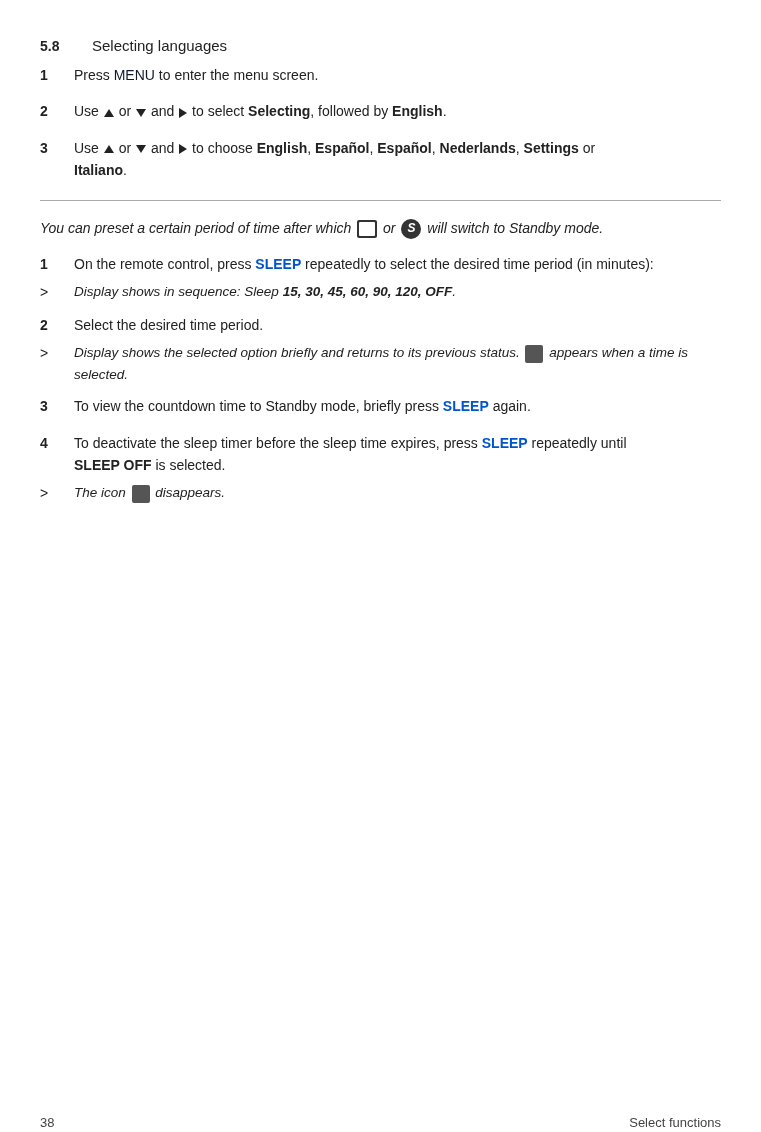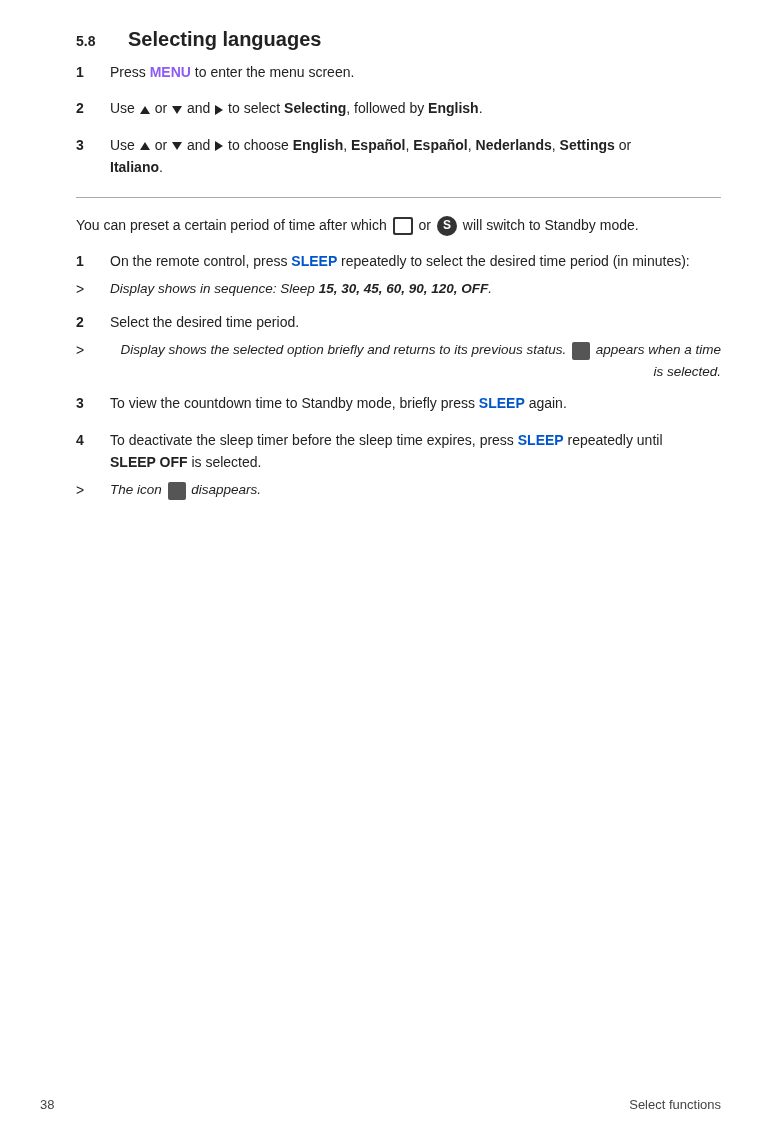--- a/index.html
+++ b/index.html
@@ -6,37 +6,36 @@
     body {
       width: 761px;
       min-height: 1132px;
       background: #fff;
       font-family: Arial, Helvetica, sans-serif;
       font-size: 14px;
       color: #222;
       position: relative;
     }
     .page {
-      padding: 28px 40px 40px 40px;
-      margin-left: 36px;
+      padding: 37px 40px 40px 40px;
     }
     .section-title {
       display: flex;
       align-items: baseline;
       gap: 20px;
       margin-bottom: 10px;
     }
     .section-num {
       font-weight: bold;
       font-size: 14px;
       min-width: 32px;
     }
     .section-heading {
-      font-weight: bold;
-      font-size: 20px;
+      font-weight: normal;
+      font-size: 15px;
     }
     hr {
       border: none;
       border-top: 1px solid #aaa;
       margin: 18px 0 16px 0;
     }
     .intro-text {
       margin: 0 0 14px 0;
       font-size: 14px;
       line-height: 1.6;
@@ -68,25 +67,24 @@
       min-width: 20px;
       margin-right: 14px;
       font-size: 14px;
       line-height: 1.6;
       color: #222;
     }
     .sub-step-content {
       font-style: italic;
       font-size: 13.5px;
       line-height: 1.6;
-      text-align: right;
     }
     .keyword-menu {
-      color: #8b5cf6;
-      font-weight: bold;
+      color: #0f172a;
+      font-weight: normal;
     }
     .keyword-sleep {
       color: #0055cc;
       font-weight: bold;
     }
     .keyword-bold {
       font-weight: bold;
     }
     
     .icon-tv {
@@ -157,38 +155,39 @@
       width: 0;
       height: 0;
       border-top: 5px solid transparent;
       border-bottom: 5px solid transparent;
       border-left: 8px solid #222;
       vertical-align: middle;
       margin: 0 1px;
     }
     .page-footer {
       position: absolute;
-      bottom: 20px;
+      bottom: 2px;
       left: 0;
       right: 0;
       display: flex;
       justify-content: space-between;
       align-items: center;
       padding: 0 40px;
       font-size: 13px;
       color: #444;
     }
     .section-block {
       margin-bottom: 8px;
     }
     .mb-step {
       margin-bottom: 14px;
     }
     p {
       line-height: 1.6;
+      font-style: italic;
     }
   </style>
 </head>
 <body>
 
 <div class="page">
 
   <div class="section-block">
     <div class="section-title">
       <span class="section-num">5.8</span>

